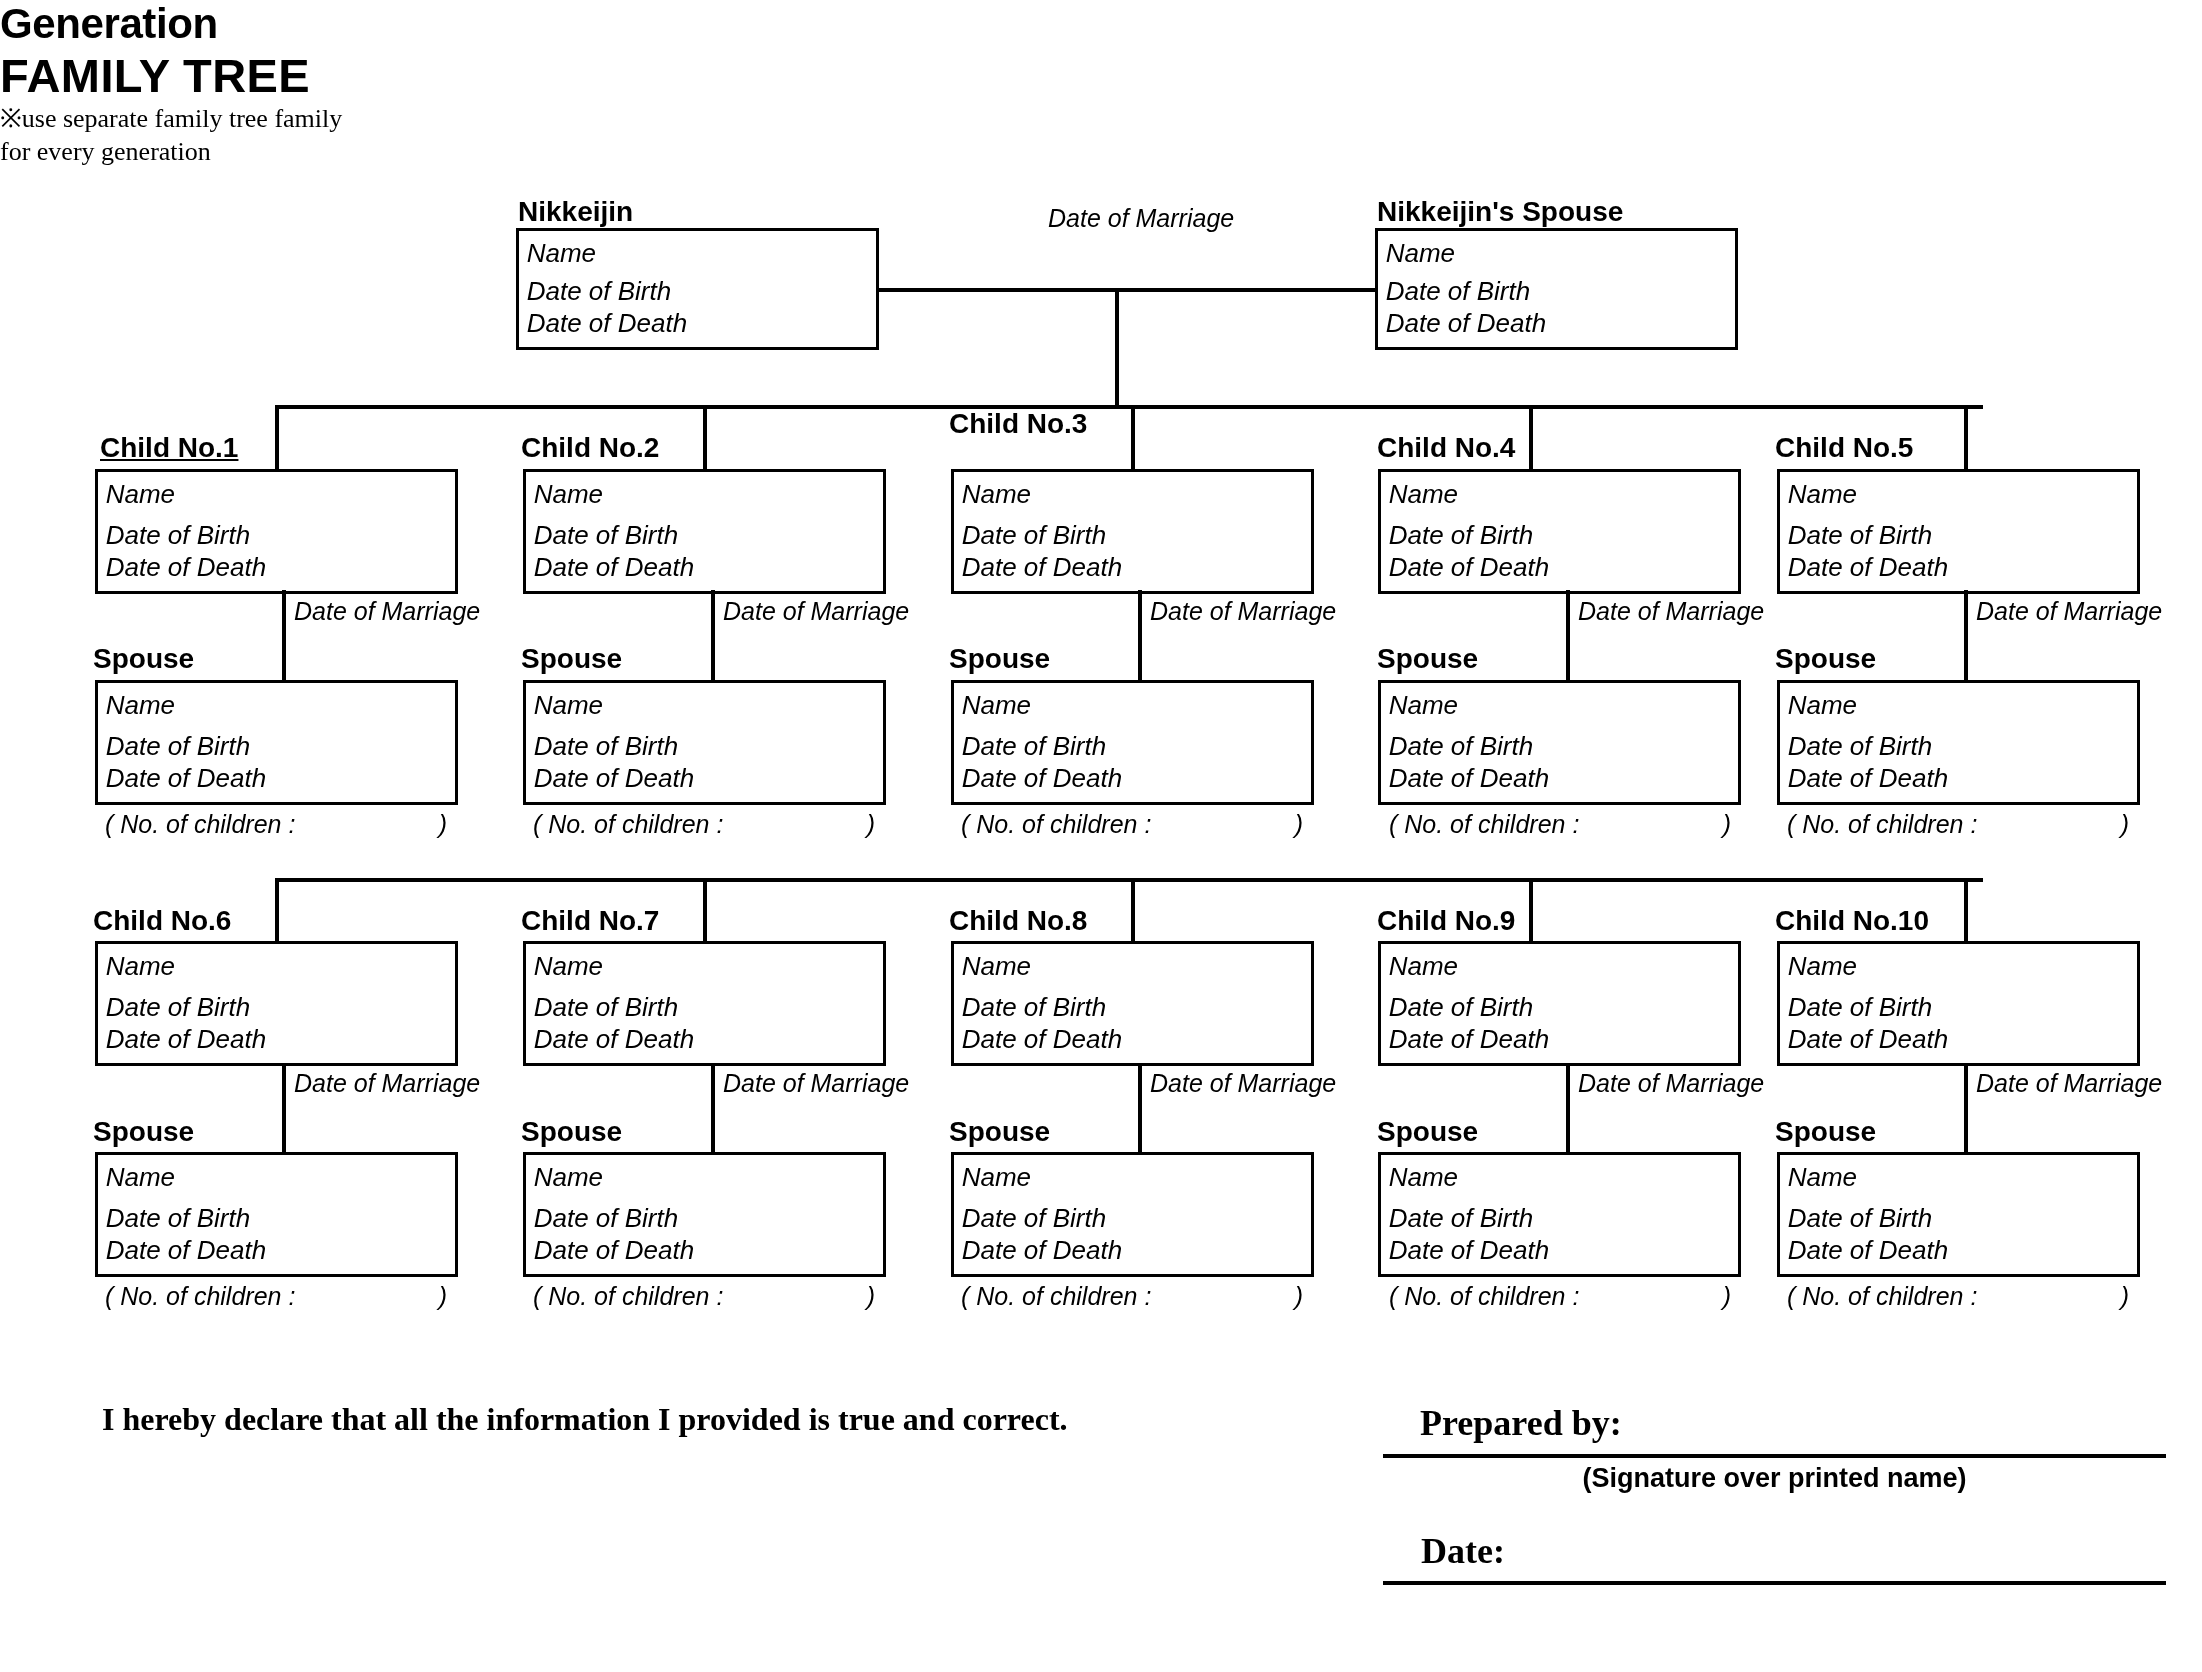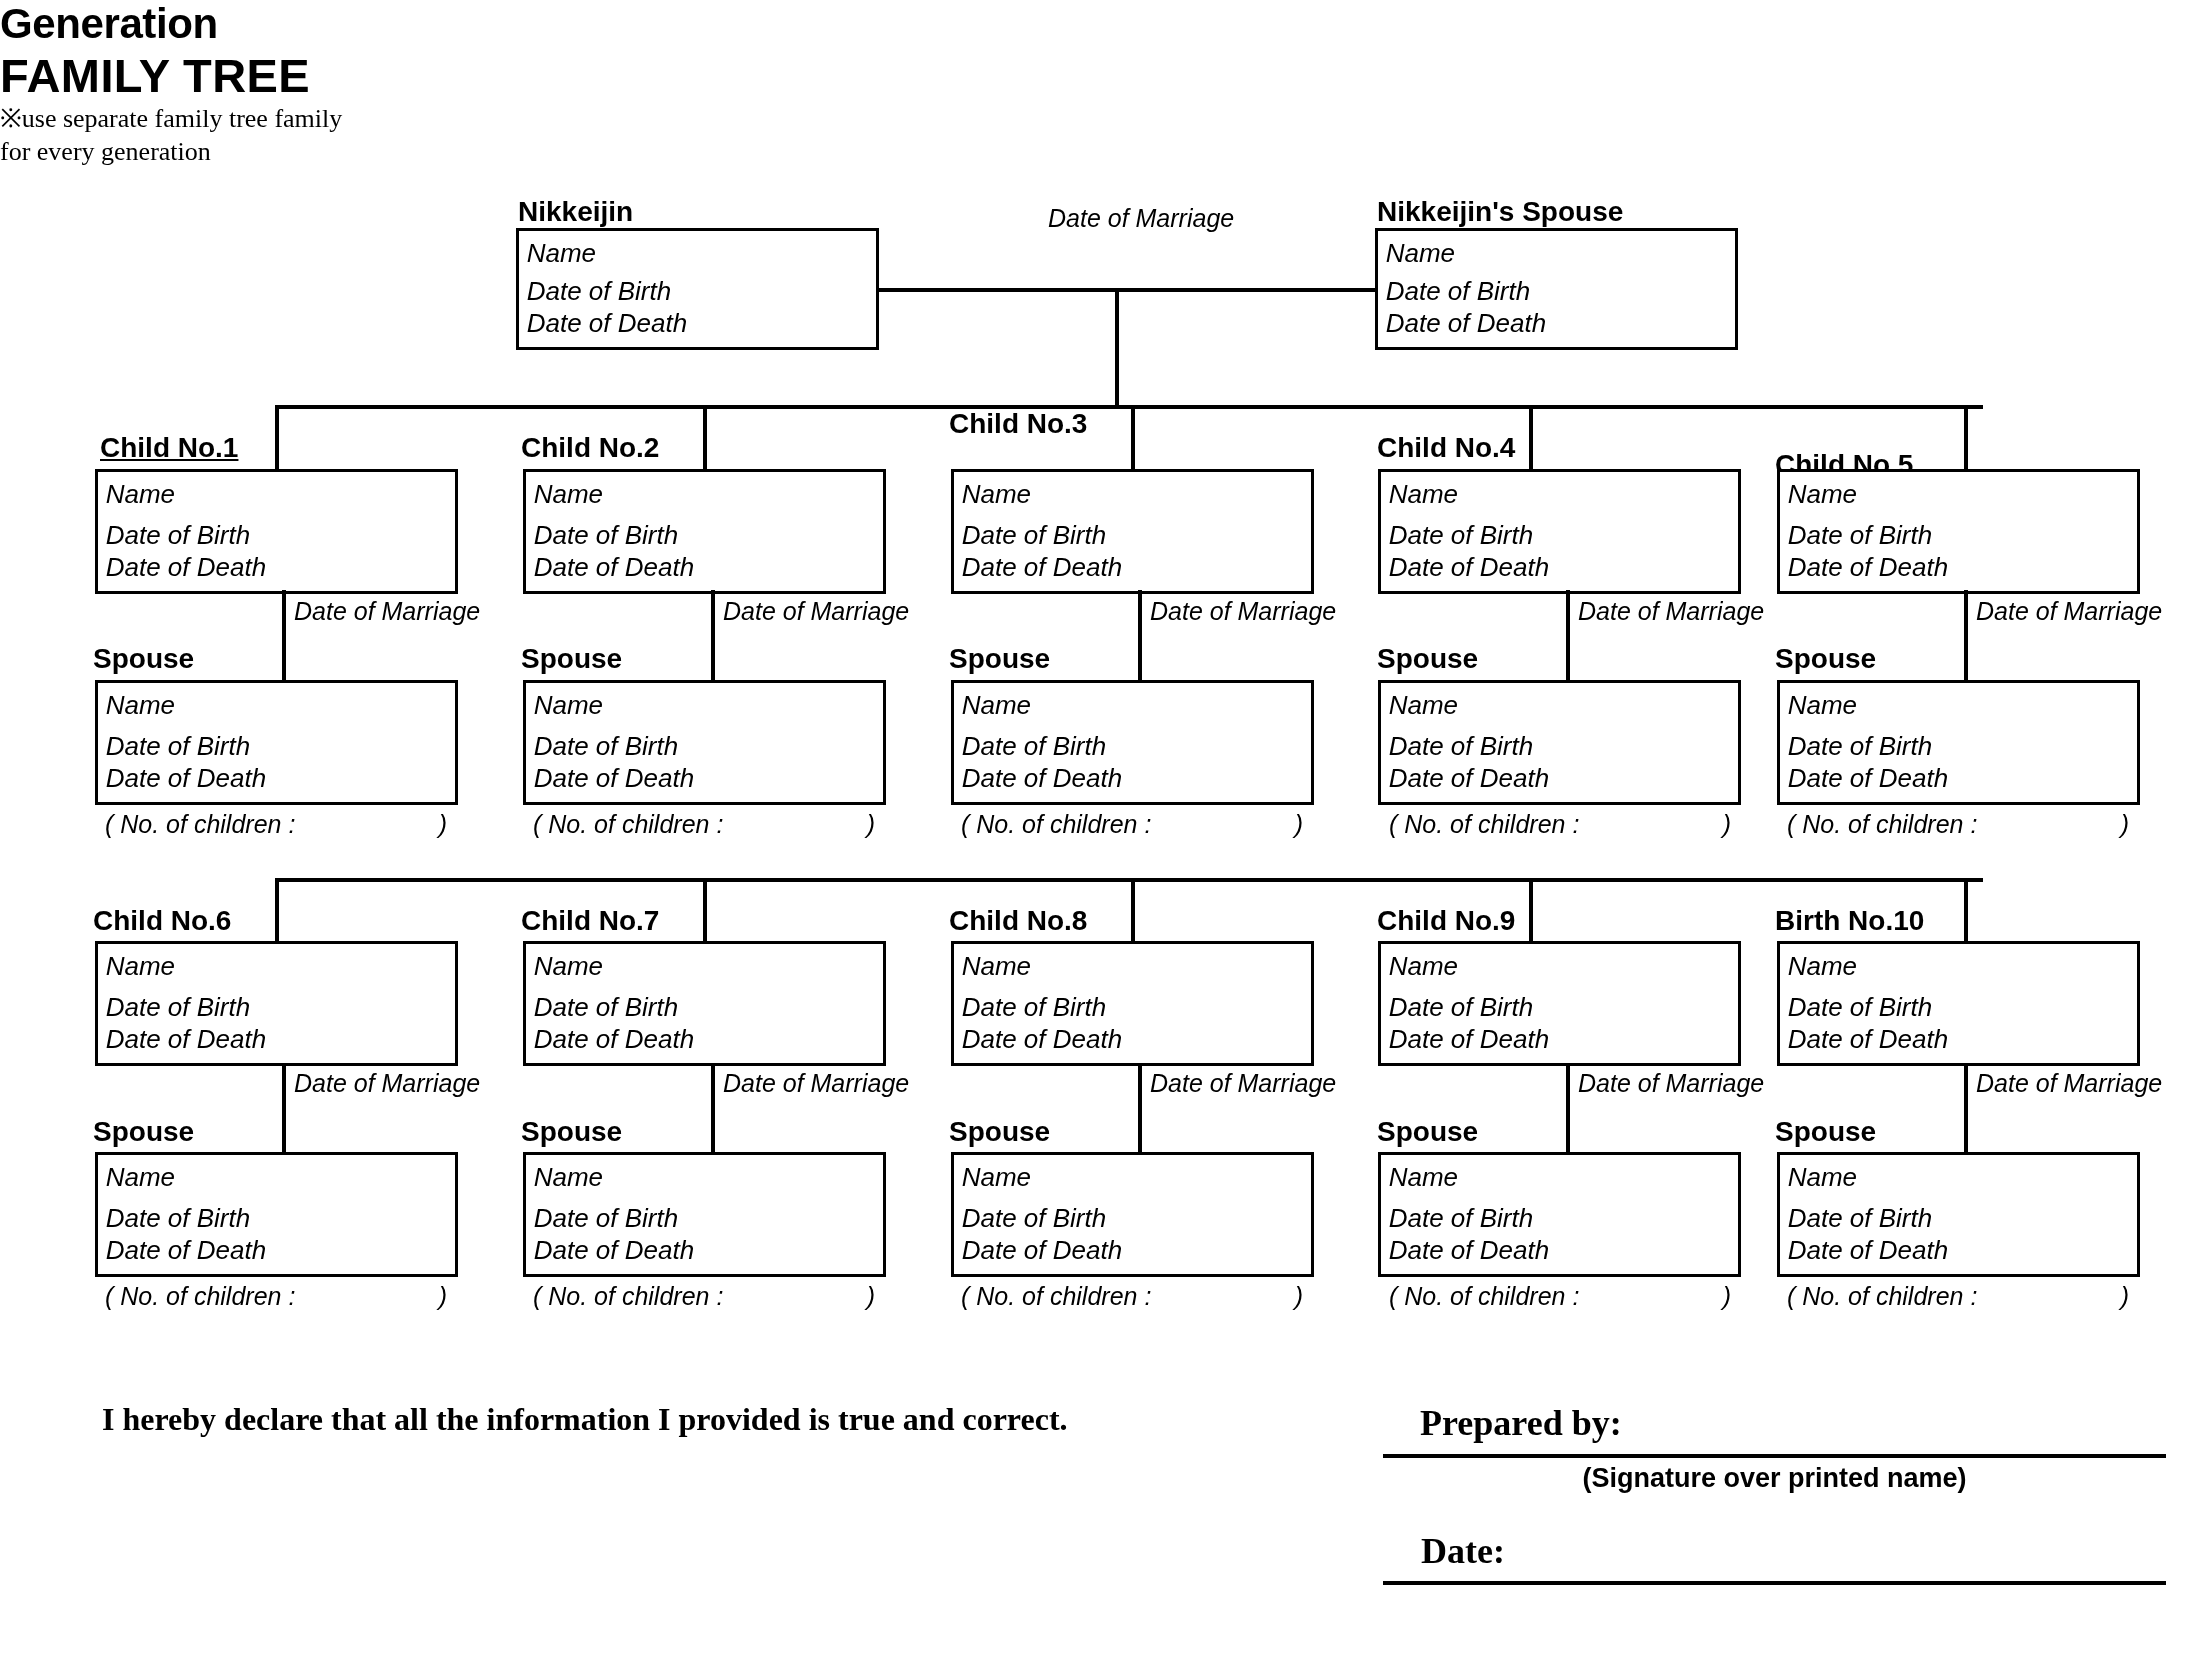--- a/index.html
+++ b/index.html
@@ -154,21 +154,21 @@
     <div class="blabel" style="left:1377px;top:645px;">Spouse</div>
     <div class="pbox" style="left:1378px;top:680px;width:363px;height:125px;">
          <span class="fl f-name">Name</span>
          <span class="fl f-dob">Date of Birth</span>
          <span class="fl f-dod">Date of Death</span>
        </div>
     <div class="nochild" style="left:1389px;top:810px;width:342px;">
          <span class="lp">( No. of children :</span>
          <span class="rp">)</span>
        </div>
-    <div class="blabel" style="left:1775px;top:434px;margin-top:17px;">Child No.5</div>
+    <div class="blabel" style="left:1775px;top:434px;">Child No.5</div>
     <div class="vline" style="left:1964px;top:405px;height:64px;"></div>
     <div class="pbox" style="left:1777px;top:469px;width:363px;height:125px;">
          <span class="fl f-name">Name</span>
          <span class="fl f-dob">Date of Birth</span>
          <span class="fl f-dod">Date of Death</span>
        </div>
     <div class="vline" style="left:1964px;top:590px;height:91px;"></div>
     <div class="ilabel" style="left:1976px;top:599px;">Date of Marriage</div>
     <div class="blabel" style="left:1775px;top:645px;">Spouse</div>
     <div class="pbox" style="left:1777px;top:680px;width:363px;height:125px;">
@@ -249,21 +249,21 @@
     <div class="blabel" style="left:1377px;top:1118px;">Spouse</div>
     <div class="pbox" style="left:1378px;top:1152px;width:363px;height:125px;">
          <span class="fl f-name">Name</span>
          <span class="fl f-dob">Date of Birth</span>
          <span class="fl f-dod">Date of Death</span>
        </div>
     <div class="nochild" style="left:1389px;top:1282px;width:342px;">
          <span class="lp">( No. of children :</span>
          <span class="rp">)</span>
        </div>
-    <div class="blabel" style="left:1775px;top:907px;">Birth No.10</div>
+    <div class="blabel" style="left:1775px;top:907px;">Child No.10</div>
     <div class="vline" style="left:1964px;top:878px;height:64px;"></div>
     <div class="pbox" style="left:1777px;top:941px;width:363px;height:125px;">
          <span class="fl f-name">Name</span>
          <span class="fl f-dob">Date of Birth</span>
          <span class="fl f-dod">Date of Death</span>
        </div>
     <div class="vline" style="left:1964px;top:1063px;height:91px;"></div>
     <div class="ilabel" style="left:1976px;top:1071px;">Date of Marriage</div>
     <div class="blabel" style="left:1775px;top:1118px;">Spouse</div>
     <div class="pbox" style="left:1777px;top:1152px;width:363px;height:125px;">

